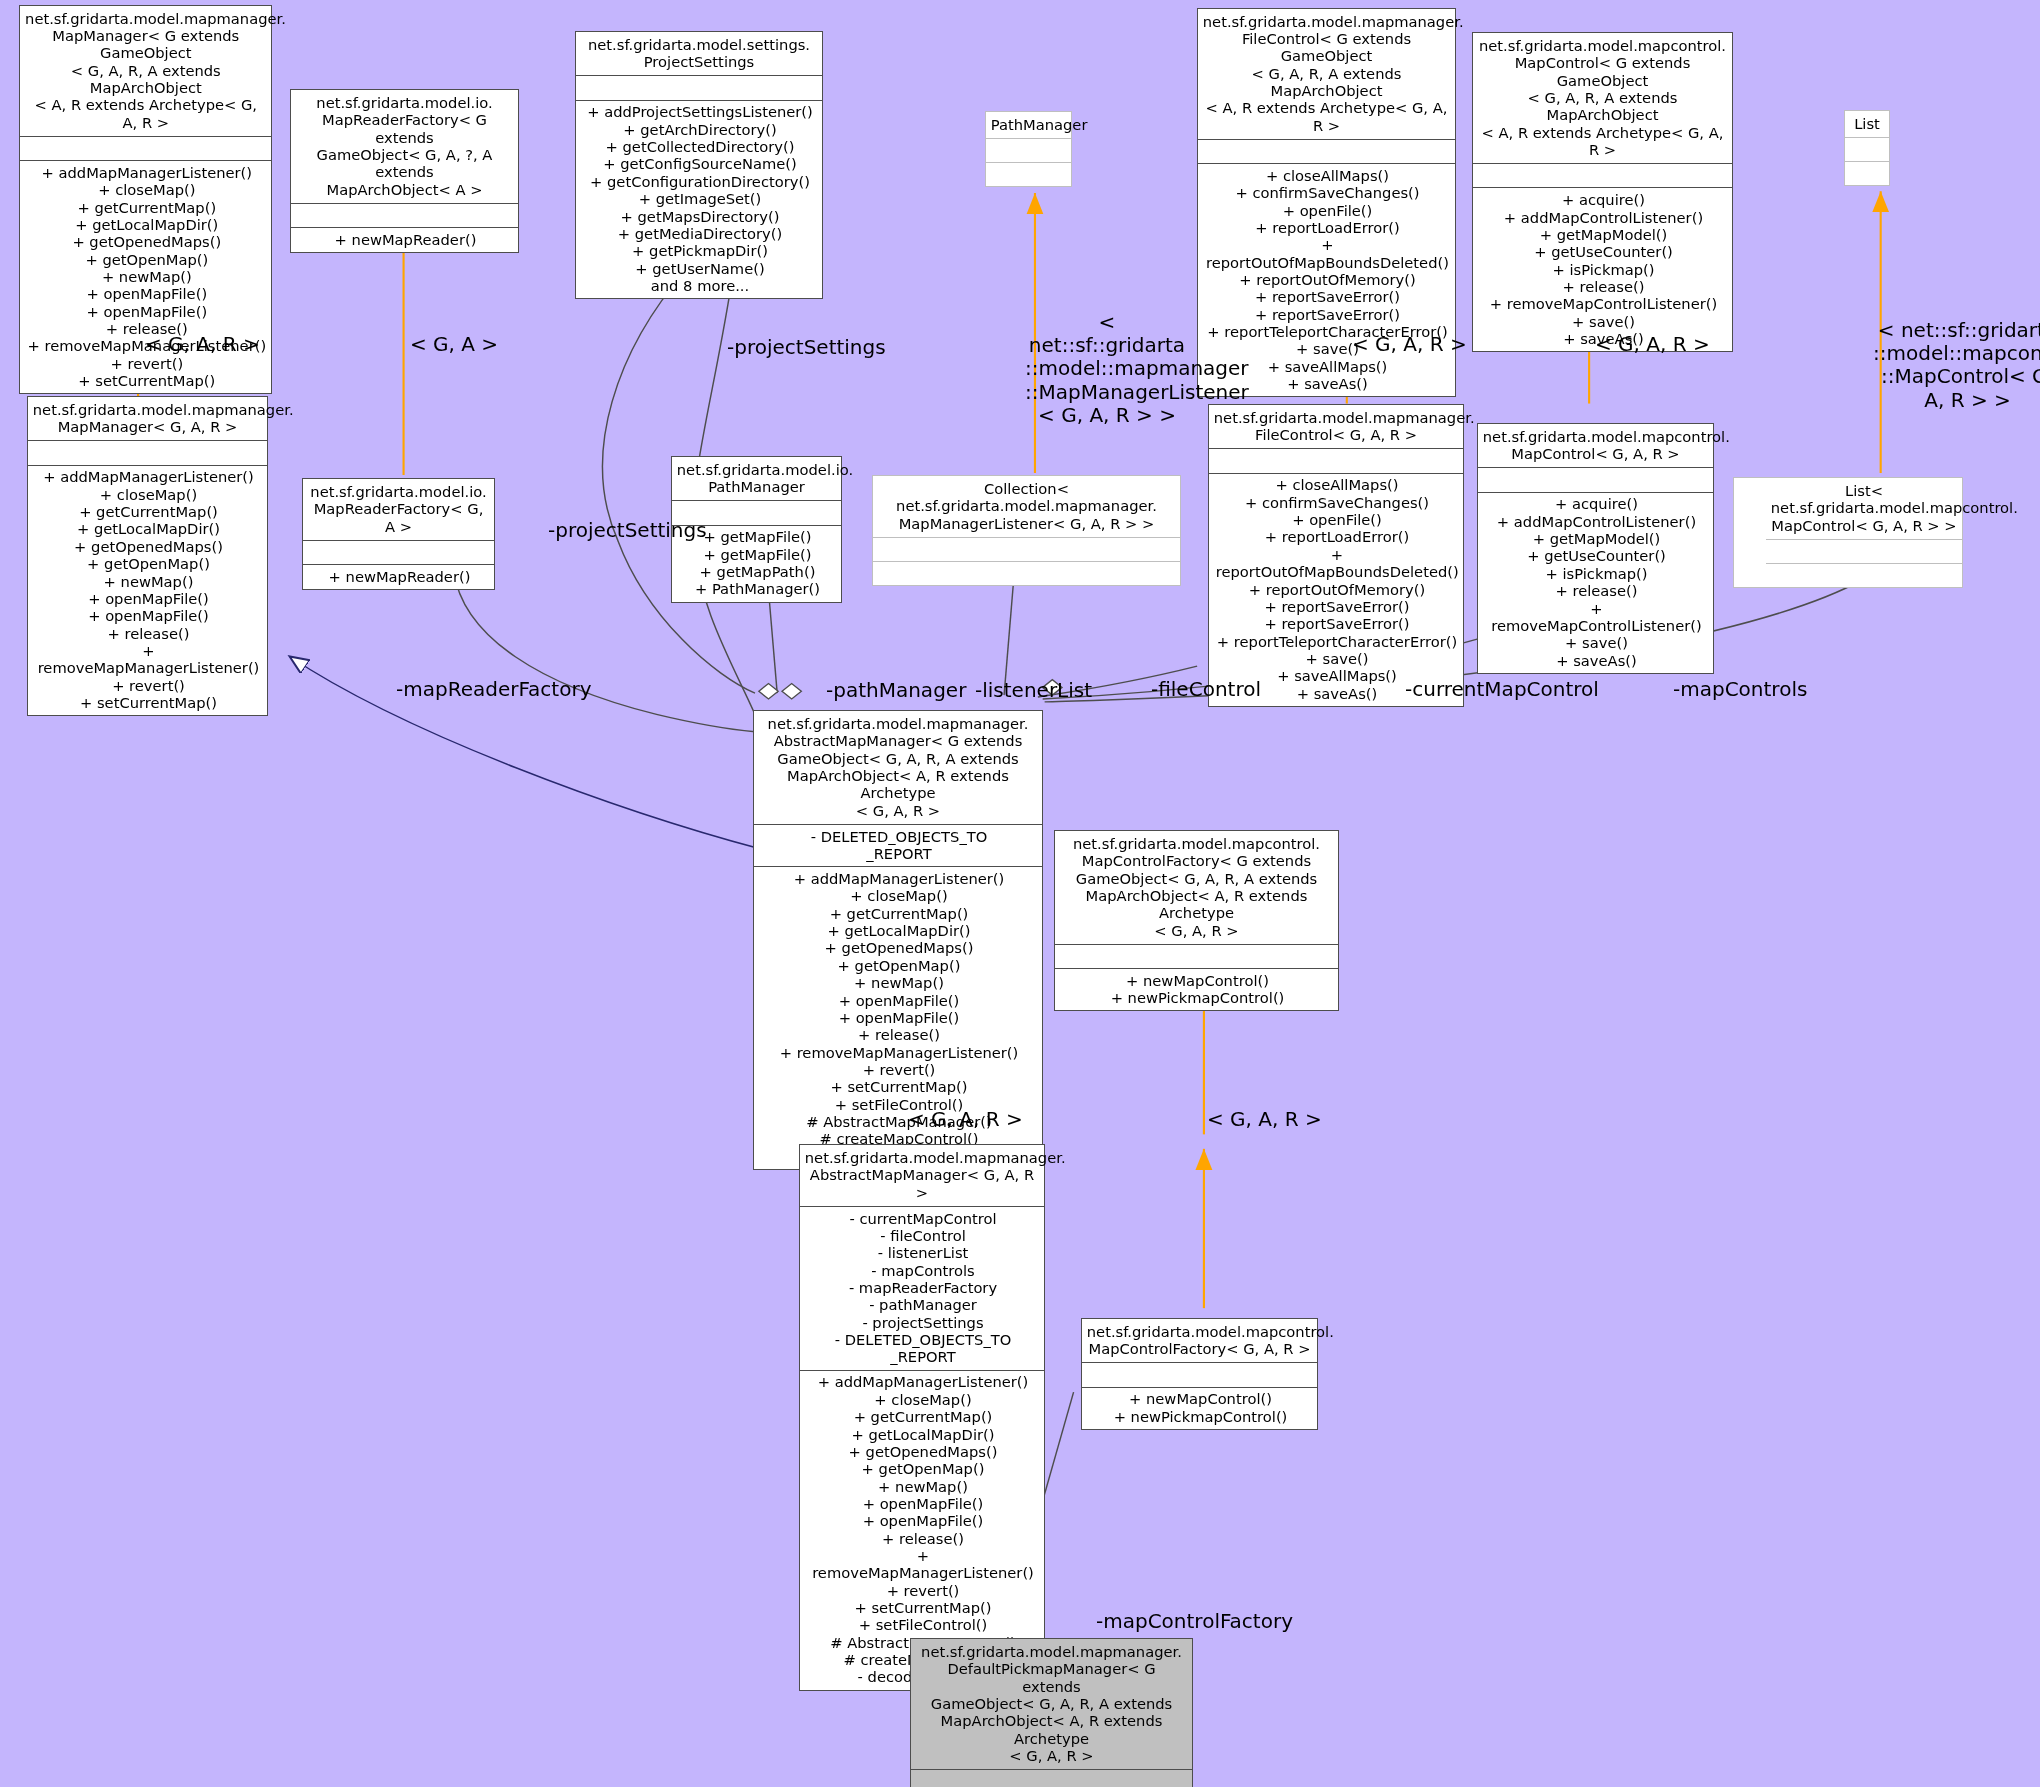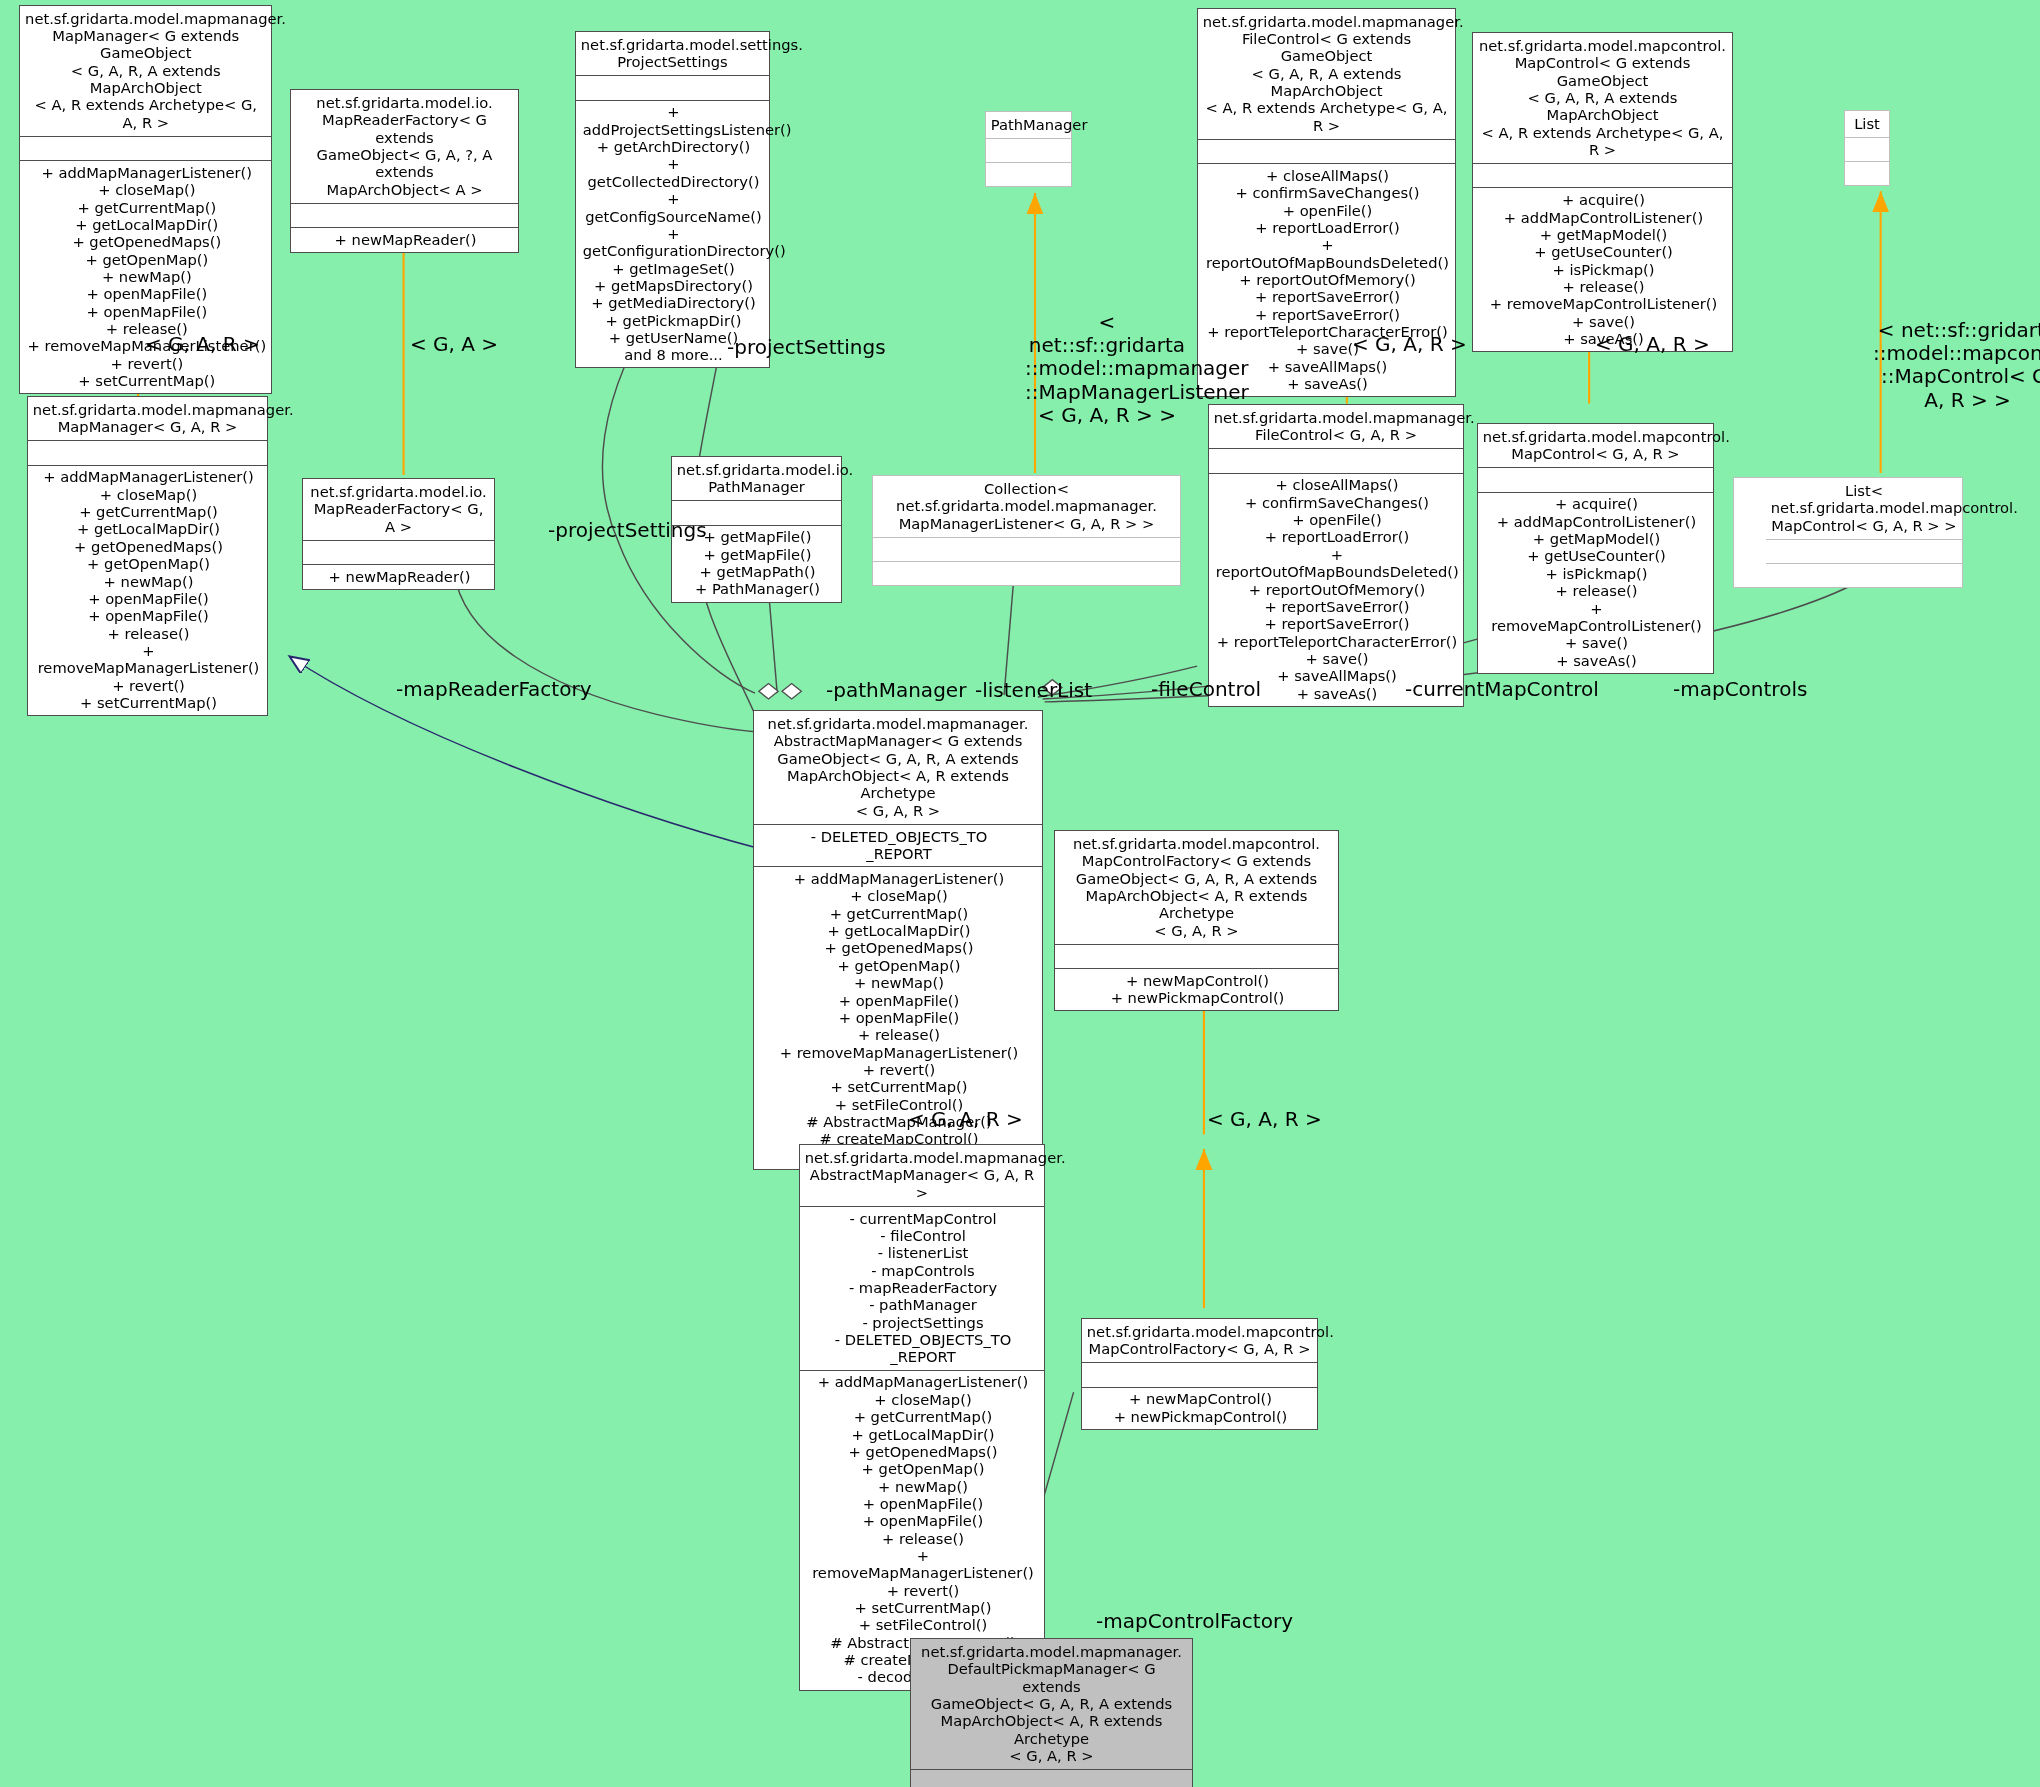--- a/index.html
+++ b/index.html
@@ -9,21 +9,21 @@
   }
   body {
     font-family: "DejaVu Sans", "Liberation Sans", sans-serif;
     color: #000000;
   }
   #canvas {
     position: relative;
     width: 2040px;
     height: 1787px;
     overflow: hidden;
-    background: #86efac;
+    background: #c4b5fd;
   }
   svg.edges {
     position: absolute;
     left: 0;
     top: 0;
     width: 2040px;
     height: 1787px;
     pointer-events: none;
   }
   .uml-class {
@@ -163,21 +163,21 @@
     <div class="uml-title">net.sf.gridarta.model.io.
 MapReaderFactory&lt; G extends
  GameObject&lt; G, A, ?, A extends
 MapArchObject&lt; A &gt;</div>
     <div class="uml-sep"></div>
     <div class="uml-attrs empty"></div>
     <div class="uml-sep"></div>
     <div class="uml-ops">+ newMapReader()</div>
   </div>
 
-  <div class="uml-class" style="left:575px; top:31px; width:195px;">
+  <div class="uml-class" style="left:575px; top:31px; width:248px;">
     <div class="uml-title">net.sf.gridarta.model.settings.
 ProjectSettings</div>
     <div class="uml-sep"></div>
     <div class="uml-attrs empty"></div>
     <div class="uml-sep"></div>
     <div class="uml-ops">+ addProjectSettingsListener()
 + getArchDirectory()
 + getCollectedDirectory()
 + getConfigSourceName()
 + getConfigurationDirectory()

